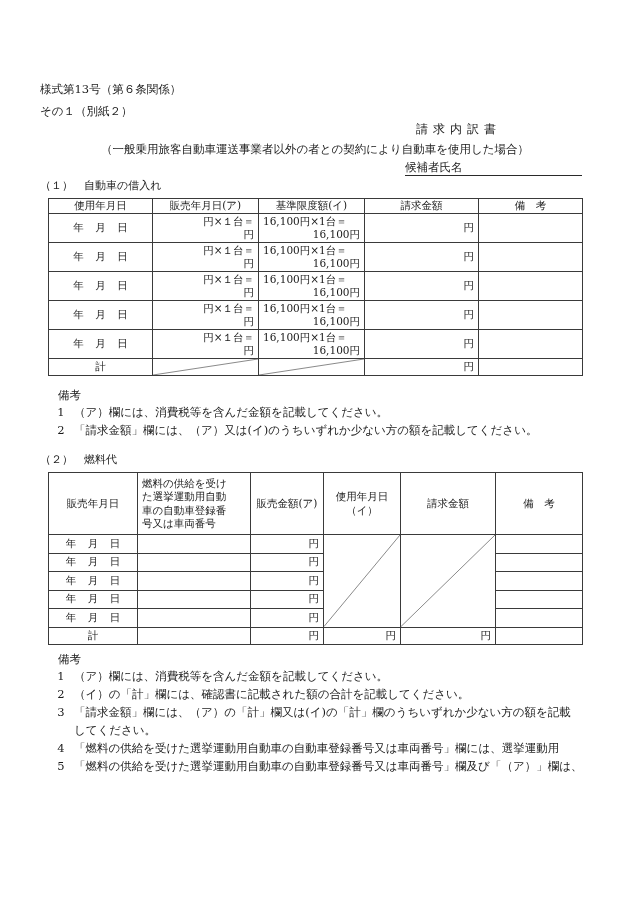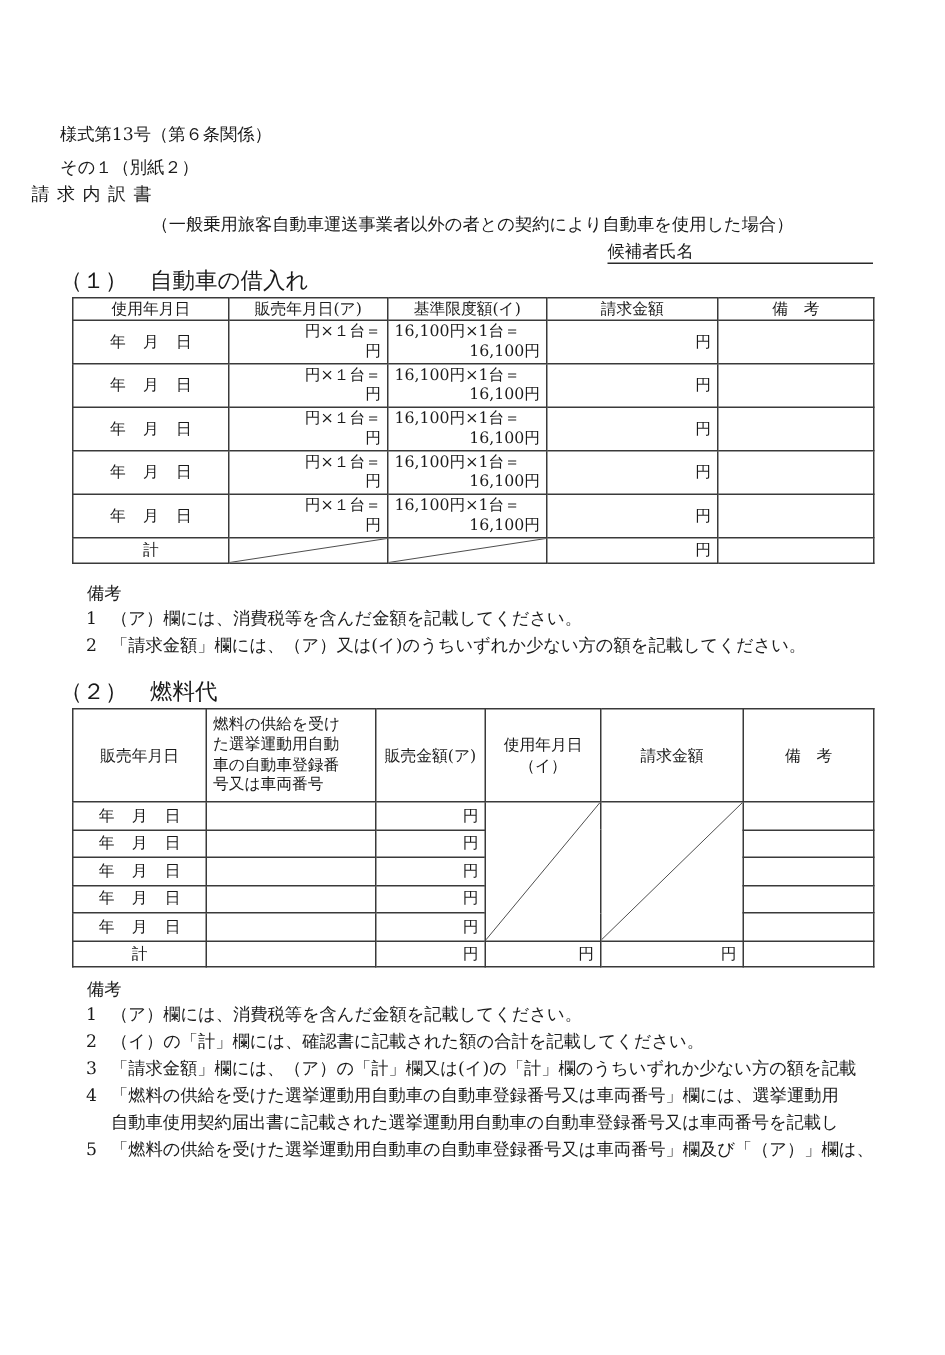--- a/index.html
+++ b/index.html
@@ -11,35 +11,35 @@
     position:relative;
     overflow:hidden;
   }
   .page { position:absolute; left:0; top:0; width:630px; height:903px; }
 
   .hdr-line { position:absolute; font-size:11.5px; white-space:nowrap; }
   #form-no  { left:40px; top:82px; }
   #sheet-no { left:40px; top:104px; }
 
   #doc-title {
-    position:absolute; left:16px; top:121px; width:501px;
-    text-align:left; font-size:12px; letter-spacing:5px;
+    position:absolute; left:0; top:121px; width:501px;
+    text-align:right; font-size:12px; letter-spacing:5px;
     text-indent:5px;
   }
   #doc-subtitle {
     position:absolute; left:0; top:142px; width:630px;
     text-align:center; font-size:11.5px; white-space:nowrap;
   }
   #candidate-row {
     position:absolute; left:405px; top:160px; width:177px;
     font-size:11.5px; border-bottom:1px solid #2a2a2a;
     padding-bottom:1px; line-height:14px;
   }
 
-  .section-label { position:absolute; font-size:15px; white-space:nowrap; }
+  .section-label { position:absolute; font-size:11px; white-space:nowrap; }
   #sec1-label { left:40px; top:178px; }
   #sec2-label { left:40px; top:452px; }
 
   table.form {
     position:absolute;
     border-collapse:collapse;
     table-layout:fixed;
     font-size:10.5px;
   }
   table.form td, table.form th {
@@ -317,25 +317,25 @@
           <div class="note-body">（ア）欄には、消費税等を含んだ金額を記載してください。</div>
         </div>
         <div class="note">
           <div class="note-num">2</div>
           <div class="note-body">（イ）の「計」欄には、確認書に記載された額の合計を記載してください。</div>
         </div>
         <div class="note">
           <div class="note-num">3</div>
           <div class="note-body">「請求金額」欄には、（ア）の「計」欄又は(イ)の「計」欄のうちいずれか少ない方の額を記載</div>
         </div>
+        <div class="note-cont">してください。</div>
         <div class="note">
           <div class="note-num">4</div>
           <div class="note-body">「燃料の供給を受けた選挙運動用自動車の自動車登録番号又は車両番号」欄には、選挙運動用</div>
         </div>
-        <div class="note-cont">自動車使用契約届出書に記載された選挙運動用自動車の自動車登録番号又は車両番号を記載し</div>
         <div class="note">
           <div class="note-num">5</div>
           <div class="note-body">「燃料の供給を受けた選挙運動用自動車の自動車登録番号又は車両番号」欄及び「（ア）」欄は、</div>
         </div>
       </div>
   </div>
 
 </div>
 
 </body></html>

